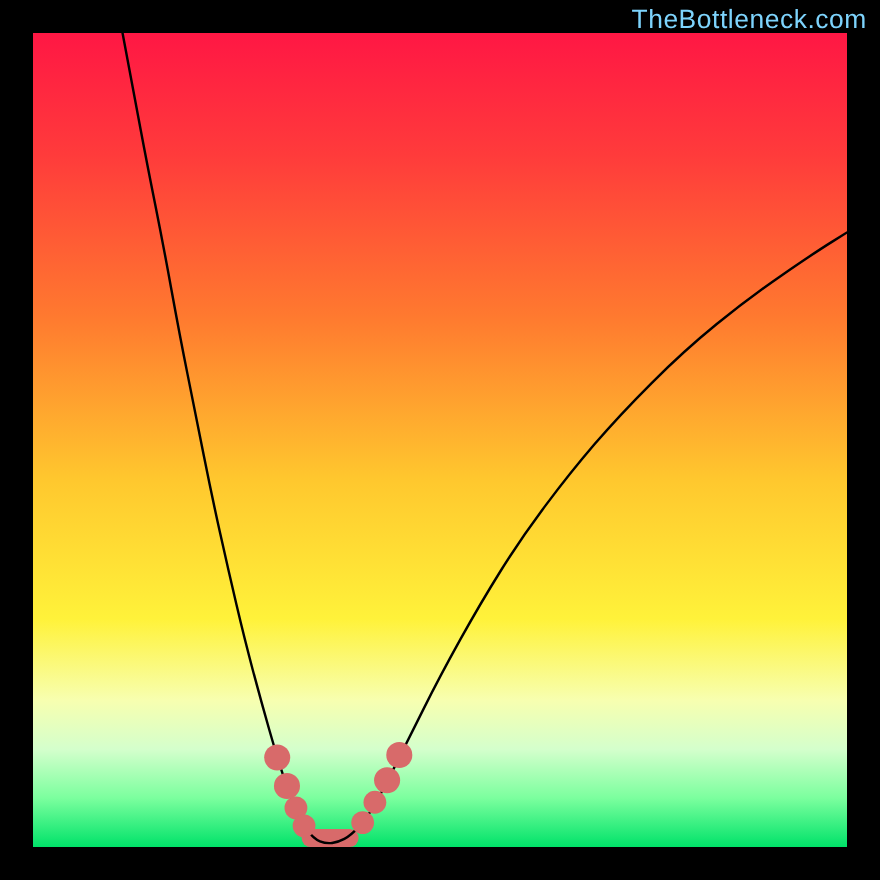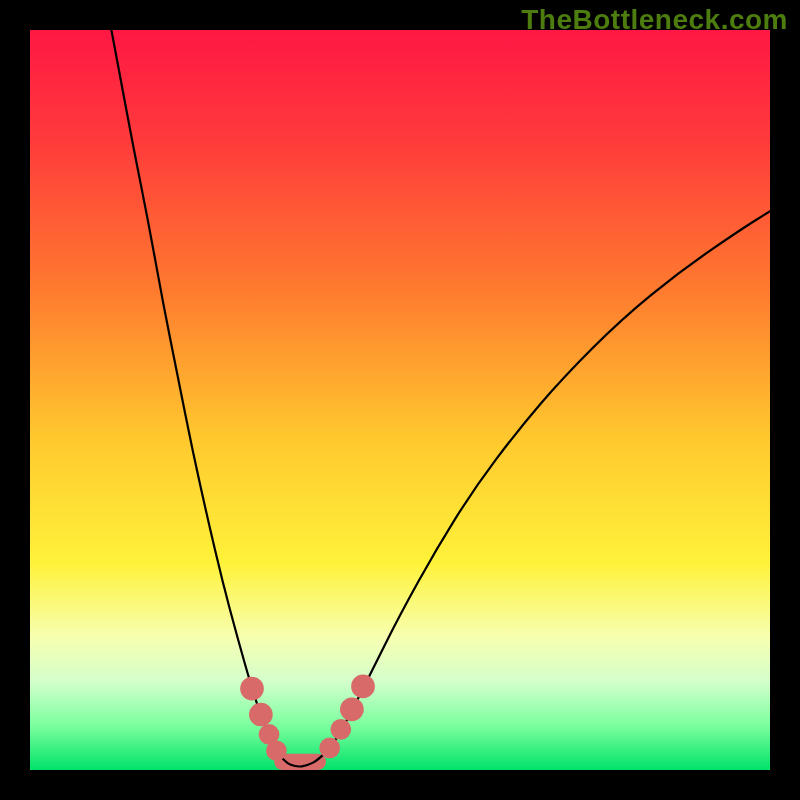--- a/index.html
+++ b/index.html
@@ -14,23 +14,23 @@
   .frame {
     position: relative;
     width: 800px;
     height: 800px;
     background: #000;
   }
   .watermark {
     position: absolute;
     top: 4px;
     right: 12px;
-    color: #4d7c0f;
-    font-size: 28px;
-    font-weight: 700;
+    color: #7dd3fc;
+    font-size: 24px;
+    font-weight: 400;
     letter-spacing: 0.5px;
     z-index: 10;
   }
   .plot {
     position: absolute;
     left: 30px;
     top: 30px;
     width: 740px;
     height: 740px;
     overflow: hidden;

